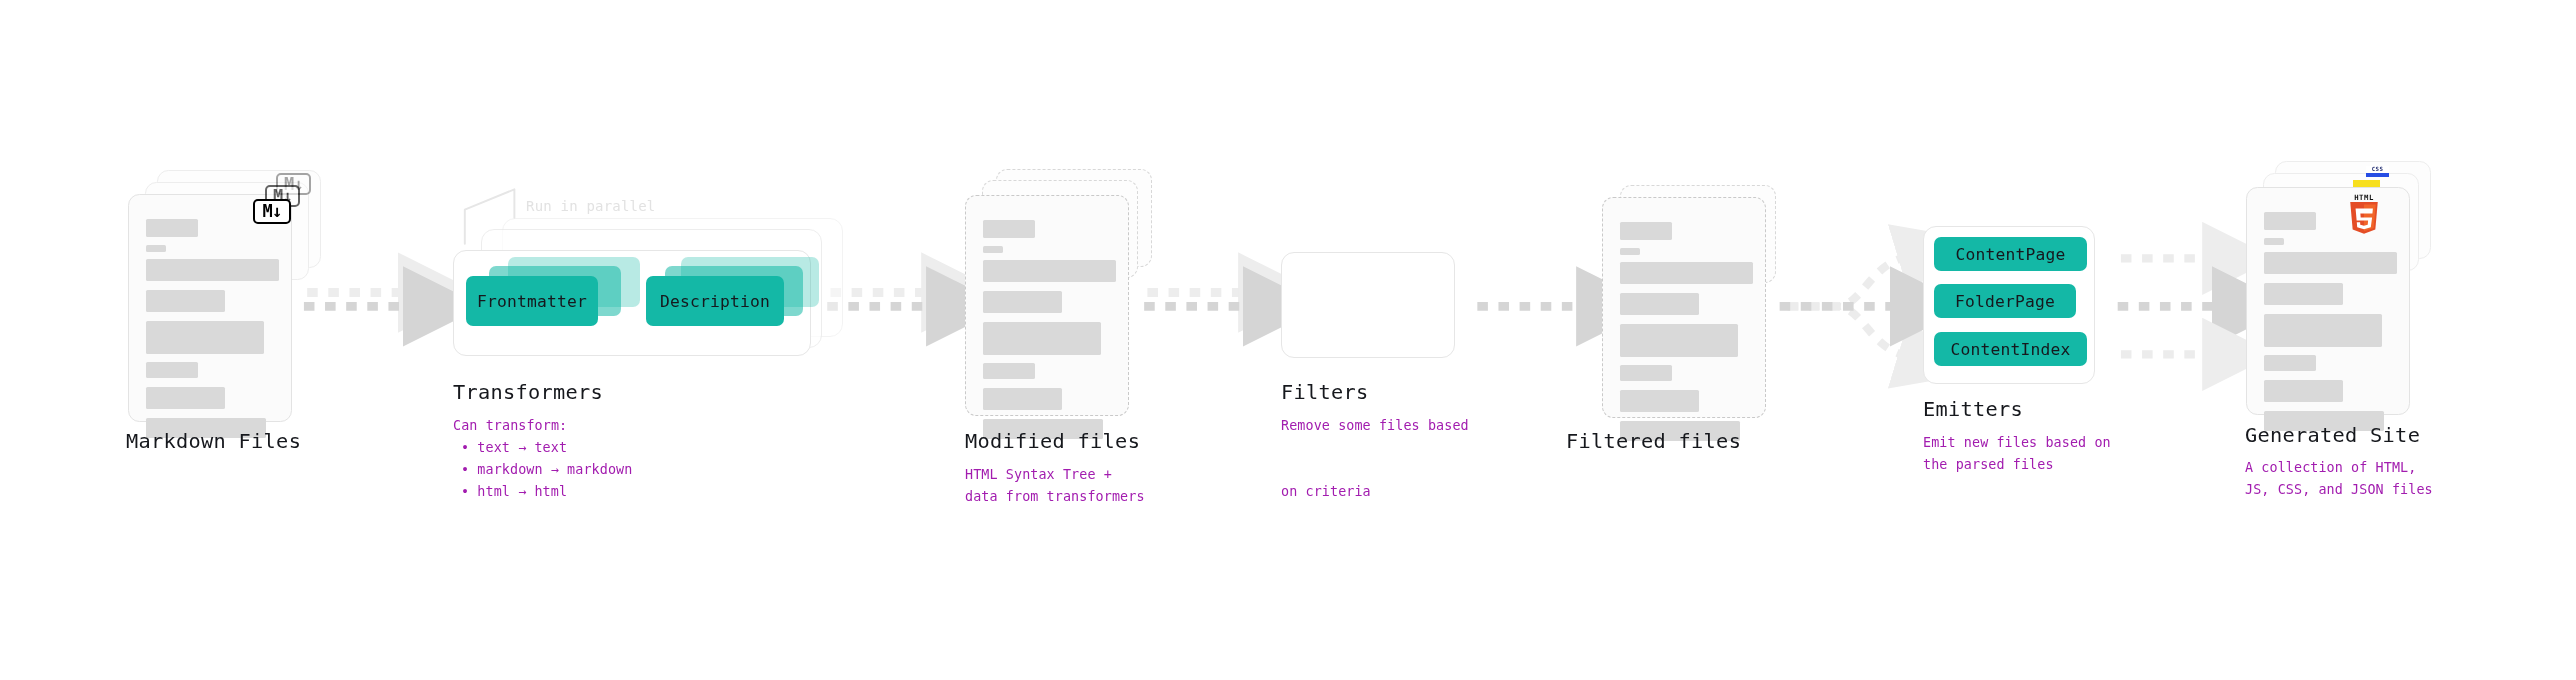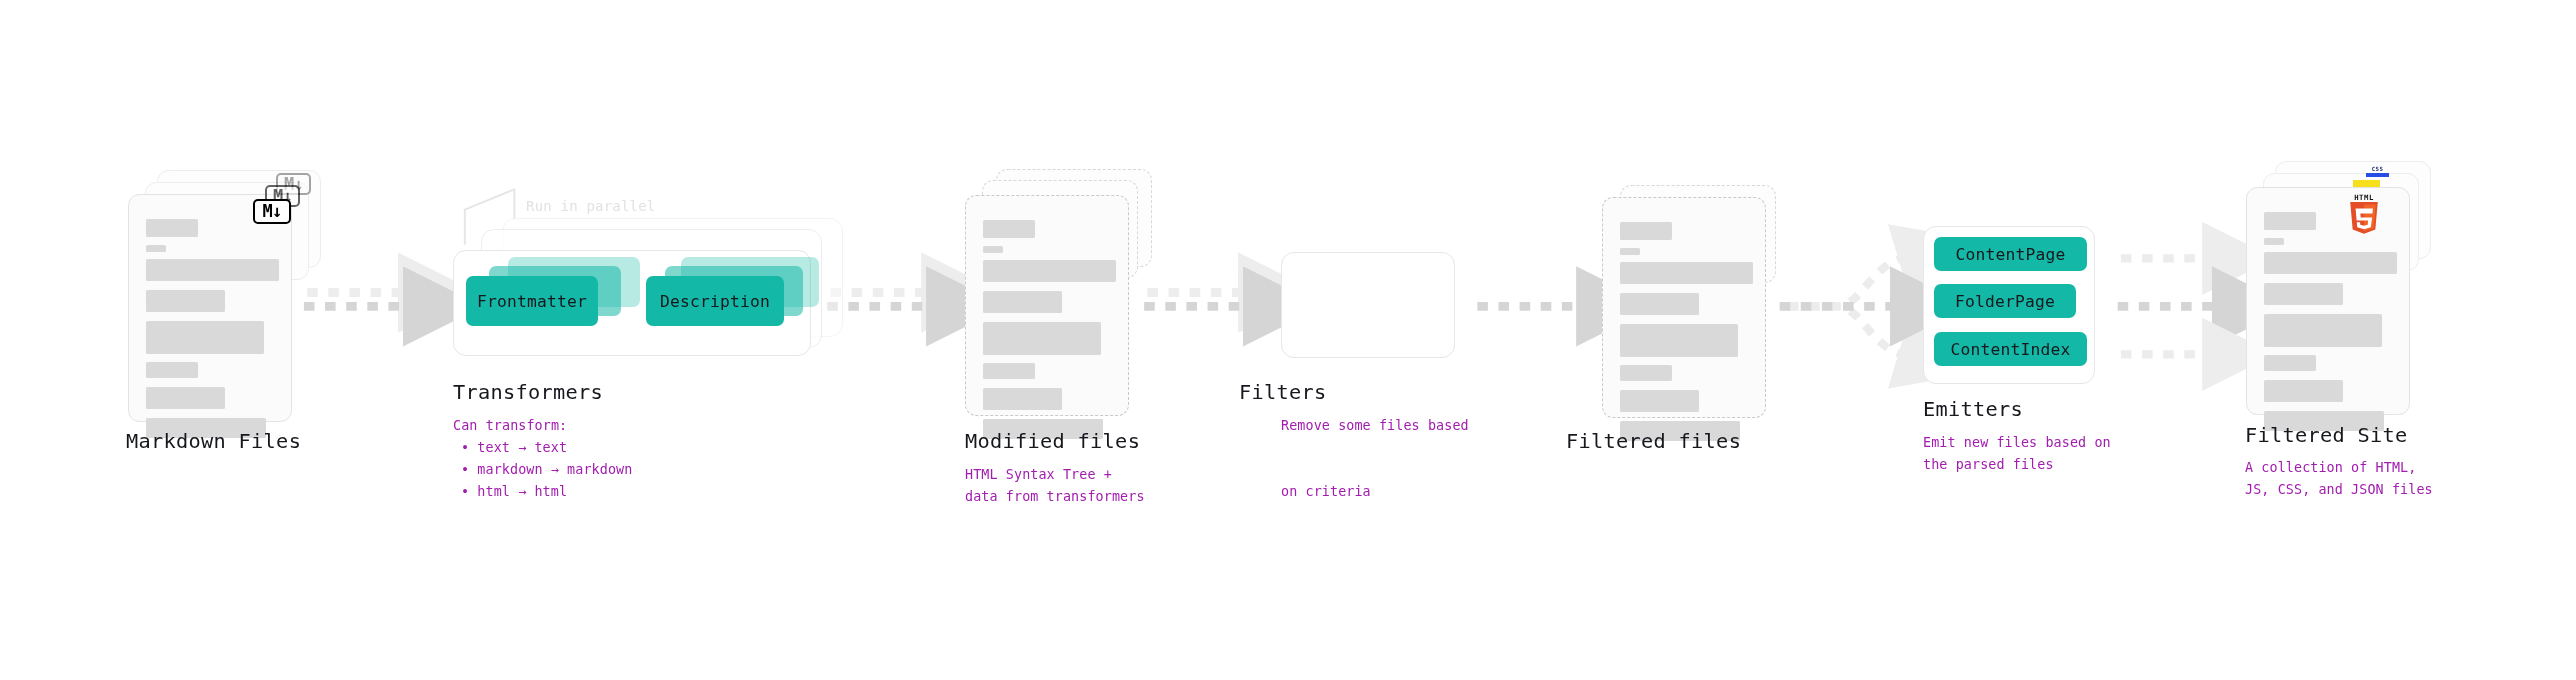--- a/index.html
+++ b/index.html
@@ -182,21 +182,21 @@
     <div class="skel" style="left:17px;top:192px;width:79px;height:22px;"></div>
     <div class="skel" style="left:17px;top:223px;width:120px;height:19.5px;"></div>
   </div>
 
   <div class="cap-title" style="left:965px;top:429px;">Modified files</div>
   <div class="cap-sub" style="left:965px;top:465px;">HTML Syntax Tree +</div>
   <div class="cap-sub" style="left:965px;top:487px;">data from transformers</div>
 
   <div class="group" style="left:1281px;top:252px;width:174px;height:106px;"></div>
 
-  <div class="cap-title" style="left:1239px;top:380px;">Filters</div>
+  <div class="cap-title" style="left:1281px;top:380px;">Filters</div>
   <div class="cap-sub" style="left:1281px;top:416px;">Remove some files based</div>
   <div class="cap-sub" style="left:1281px;top:438px;margin-top:44px;">on criteria</div>
 
   <div class="card ghost dashed" style="left:1620px;top:185px;width:156px;height:98px;"></div>
 
   <div class="card dashed" style="left:1602px;top:197px;width:164px;height:221px;">
     <div class="skel" style="left:17px;top:24.4px;width:52px;height:18px;"></div>
     <div class="skel" style="left:17px;top:50px;width:19.5px;height:7.3px;"></div>
     <div class="skel" style="left:17px;top:64px;width:133px;height:22px;"></div>
     <div class="skel" style="left:17px;top:95px;width:79px;height:22px;"></div>
@@ -245,18 +245,18 @@
                 font-size:7.3px;font-weight:bold;color:#111;letter-spacing:0.5px;">HTML</div>
     <svg width="34" height="32.5" viewBox="0 0 42 40" style="position:absolute;left:0;top:9px;">
       <path d="M4,0 L38,0 L35,34 L21,39 L7,34 Z" fill="#e44d26"></path>
       <path d="M21,3 L35.5,3 L33,32 L21,36 Z" fill="#f16529"></path>
       <path d="M10,8 L32,8 L31.4,14 L16.5,14 L16.9,19 L31,19 L29.4,31 L21,33.6
                L12.6,31 L12.1,25 L16.2,25 L16.4,28 L21,29.3 L25.6,28 L26.1,22.8
                L11.9,22.8 L10.6,8 Z" fill="#ffffff"></path>
     </svg>
   </div>
 
-  <div class="cap-title" style="left:2245px;top:423px;">Filtered Site</div>
+  <div class="cap-title" style="left:2245px;top:423px;">Generated Site</div>
   <div class="cap-sub" style="left:2245px;top:458px;">A collection of HTML,</div>
   <div class="cap-sub" style="left:2245px;top:480px;">JS, CSS, and JSON files</div>
 
 </div>
 
 
 </body></html>

